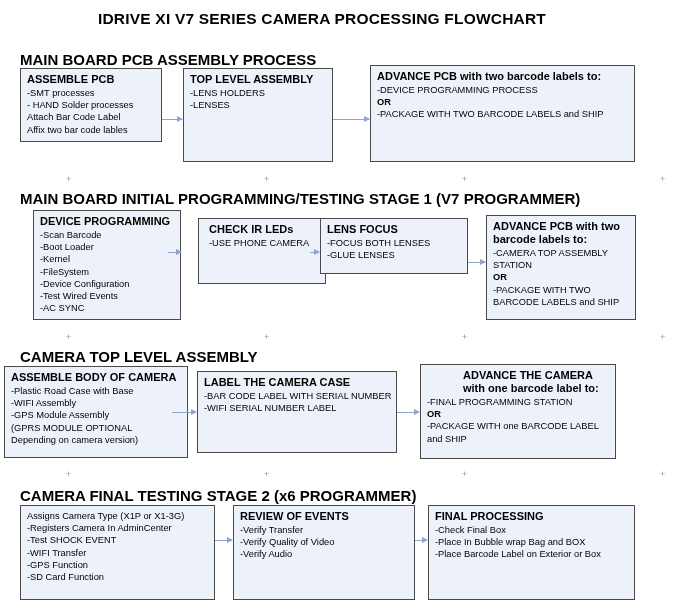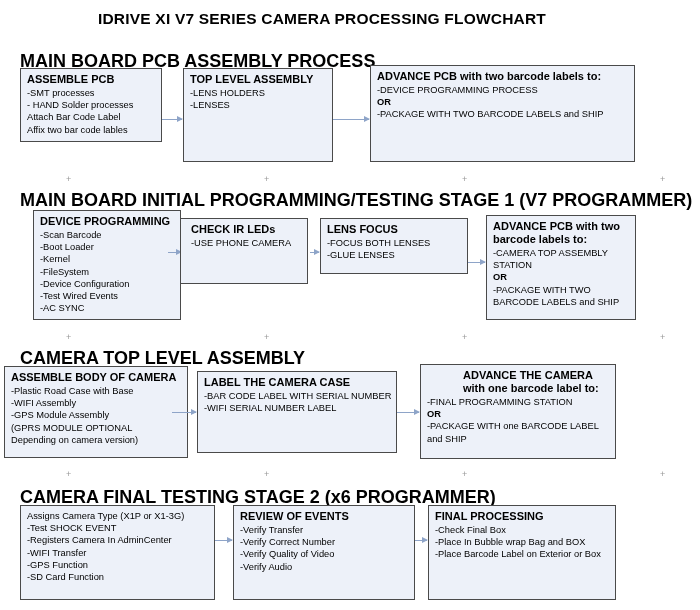--- a/index.html
+++ b/index.html
@@ -25,21 +25,21 @@
     left: 0;
     top: 10px;
     width: 644px;
     text-align: center;
     font-size: 15.5px;
     font-weight: bold;
     letter-spacing: 0.2px;
   }
   .section-title {
     position: absolute;
-    font-size: 18px;
+    font-size: 15px;
     font-weight: bold;
   }
   .box {
     position: absolute;
     border: 1px solid #4a4a4a;
     background: #edf1f9;
     box-sizing: border-box;
     padding: 4px 5px 3px 6px;
     overflow: hidden;
   }
@@ -138,21 +138,21 @@
       <li>-Kernel</li>
       <li>-FileSystem</li>
       <li>-Device Configuration</li>
       <li>-Test Wired Events</li>
       <li>-AC SYNC</li>
     </ul>
   </div>
 
   <div class="arrow" style="left:168px; top:252px; width:13px;"></div>
 
-  <div class="box" style="left:180px; top:218px; width:128px; height:66px;padding-left:10px;">
+  <div class="box" style="left:198px; top:218px; width:128px; height:66px;padding-left:10px;">
     <span class="bx-title">CHECK IR LEDs</span>
     <ul>
       <li>-USE PHONE CAMERA</li>
     </ul>
   </div>
 
   <div class="arrow" style="left:310px; top:252px; width:9px;"></div>
 
   <div class="box" style="left:320px; top:218px; width:148px; height:56px;">
     <span class="bx-title">LENS FOCUS</span>
@@ -205,43 +205,42 @@
       <li class="bold">OR</li>
       <li class="wrap">-PACKAGE WITH one BARCODE LABEL and SHIP</li>
     </ul>
   </div>
 
   <div class="section-title" style="left:20px; top:487px;">CAMERA FINAL TESTING STAGE 2 (x6 PROGRAMMER)</div>
 
   <div class="box" style="left:20px; top:505px; width:195px; height:95px;">
     <ul>
       <li>Assigns Camera Type (X1P or X1-3G)</li>
+      <li>-Registers Camera In AdminCenter</li>
       <li>-Test SHOCK EVENT</li>
-      <li>-Registers Camera In AdminCenter</li>
       <li>-WIFI Transfer</li>
       <li>-GPS Function</li>
       <li>-SD Card Function</li>
     </ul>
   </div>
 
   <div class="arrow" style="left:215px; top:540px; width:17px;"></div>
 
   <div class="box" style="left:233px; top:505px; width:182px; height:95px;">
     <span class="bx-title">REVIEW OF EVENTS</span>
     <ul>
       <li>-Verify Transfer</li>
-      <li>-Verify Correct Number</li>
       <li>-Verify Quality of Video</li>
       <li>-Verify Audio</li>
     </ul>
   </div>
 
   <div class="arrow" style="left:415px; top:540px; width:12px;"></div>
 
-  <div class="box" style="left:428px; top:505px; width:188px; height:95px;">
+  <div class="box" style="left:428px; top:505px; width:207px; height:95px;">
     <span class="bx-title">FINAL PROCESSING</span>
     <ul>
       <li>-Check Final Box</li>
       <li>-Place In Bubble wrap Bag and BOX</li>
       <li>-Place Barcode Label on Exterior or Box</li>
     </ul>
   </div>
 
   <div class="crop" style="left:66px; top:175px;">+</div>
   <div class="crop" style="left:264px; top:175px;">+</div>

